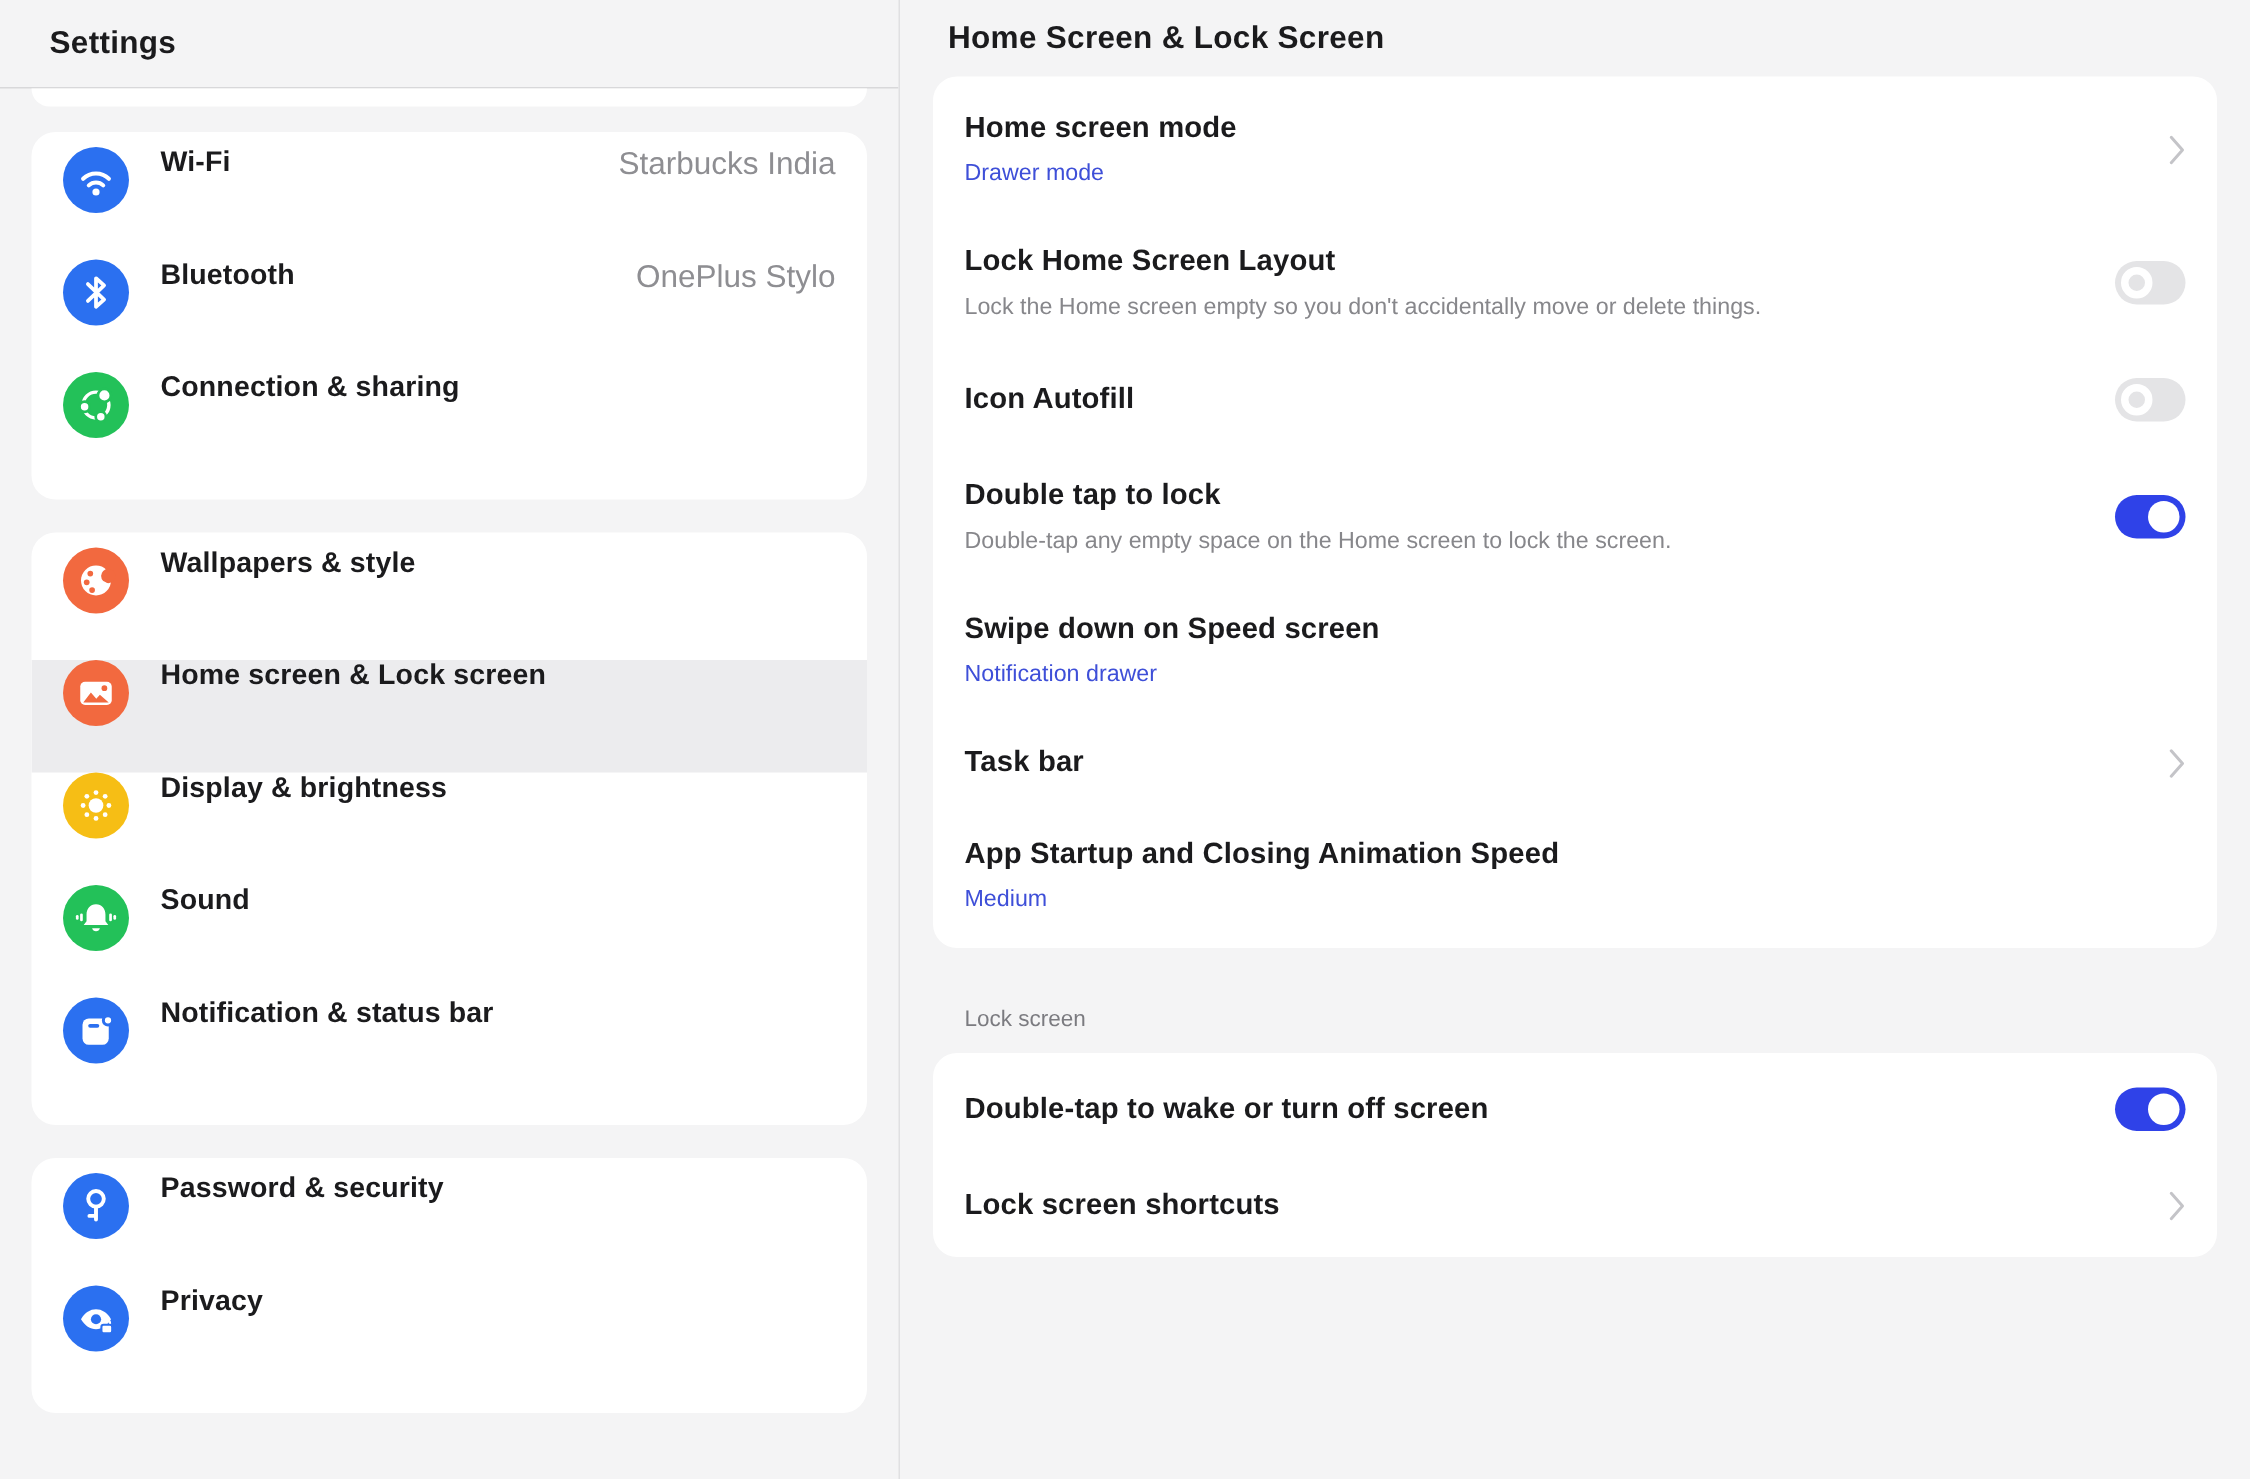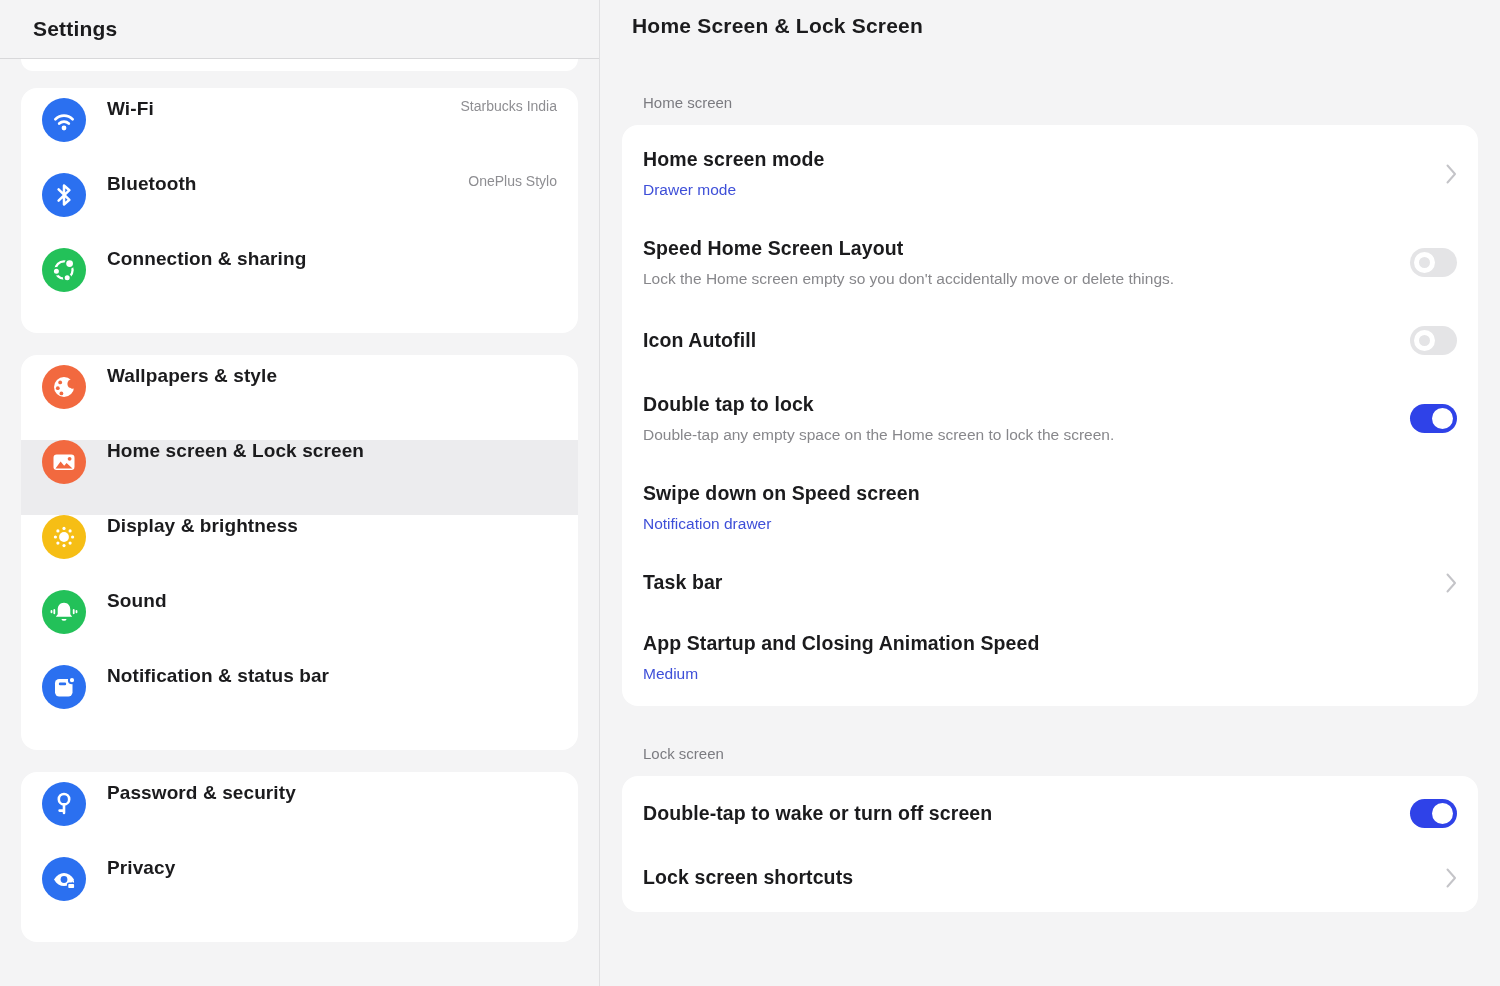--- a/index.html
+++ b/index.html
@@ -57,21 +57,21 @@
   }
   .srow.selected{background:var(--selected-bg);}
   .icon-circle{
     width:44px;height:44px;border-radius:50%;flex:none;
     display:flex;align-items:center;justify-content:center;
   }
   .srow-label{
     margin-left:21px;font-size:19px;font-weight:600;letter-spacing:.1px;
   }
   .srow-value{
-    margin-left:auto;font-size:14px;color:var(--value);font-weight:400;
+    margin-left:auto;font-size:21px;color:var(--value);font-weight:400;
     padding-left:12px;white-space:nowrap;
   }
 
   
   .right-pane{flex:1;height:100%;overflow:hidden;}
   .right-title{
     margin:14px 0 0 32px;font-size:21px;font-weight:600;letter-spacing:.2px;
   }
   .section-label{
     font-size:15px;color:#7B7B80;margin-left:43px;line-height:18px;
@@ -240,36 +240,35 @@
             </span>
             <span class="srow-label">Privacy</span>
           </div>
         </div>
       </div>
   </div>
 
   <div class="right-pane">
     <div class="right-title">Home Screen &amp; Lock Screen</div>
     <div id="right-sections">
-        <div class="section-label first">Home screen</div>
         <div class="rcard">
           <div class="rrow">
             <div class="rrow-main">
               <div class="rrow-title">Home screen mode</div>
               <div class="rrow-link">Drawer mode</div>
             </div>
             <div class="rrow-control chevron">
               <svg width="11" height="20" viewBox="0 0 11 20">
                 <path d="M1.5 1.5 9 10 1.5 18.5" fill="none" stroke="#C4C4C8" stroke-width="2" stroke-linecap="round" stroke-linejoin="round"></path>
               </svg>
             </div>
           </div>
           <div class="rrow">
             <div class="rrow-main">
-              <div class="rrow-title">Speed Home Screen Layout</div>
+              <div class="rrow-title">Lock Home Screen Layout</div>
               <div class="rrow-desc">Lock the Home screen empty so you don't accidentally move or delete things.</div>
             </div>
             <div class="rrow-control">
               <span class="toggle off">
                 <span class="knob"></span>
               </span>
             </div>
           </div>
           <div class="rrow">
             <div class="rrow-main">

